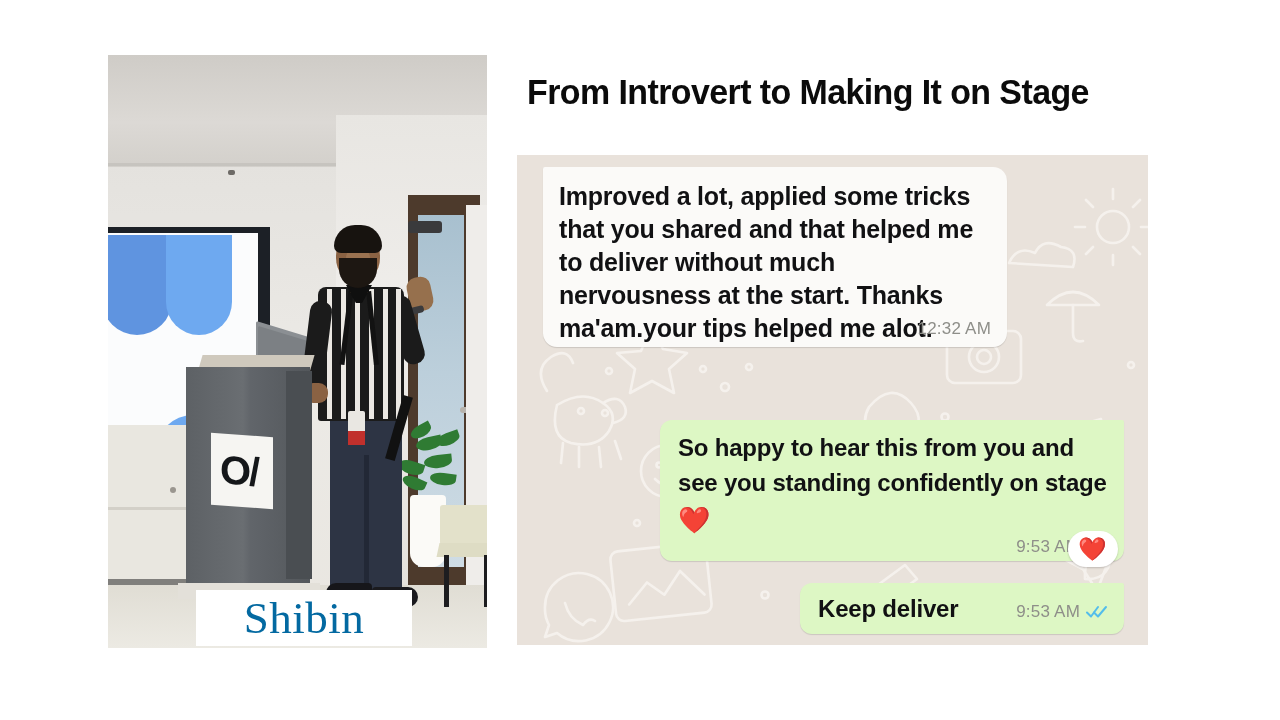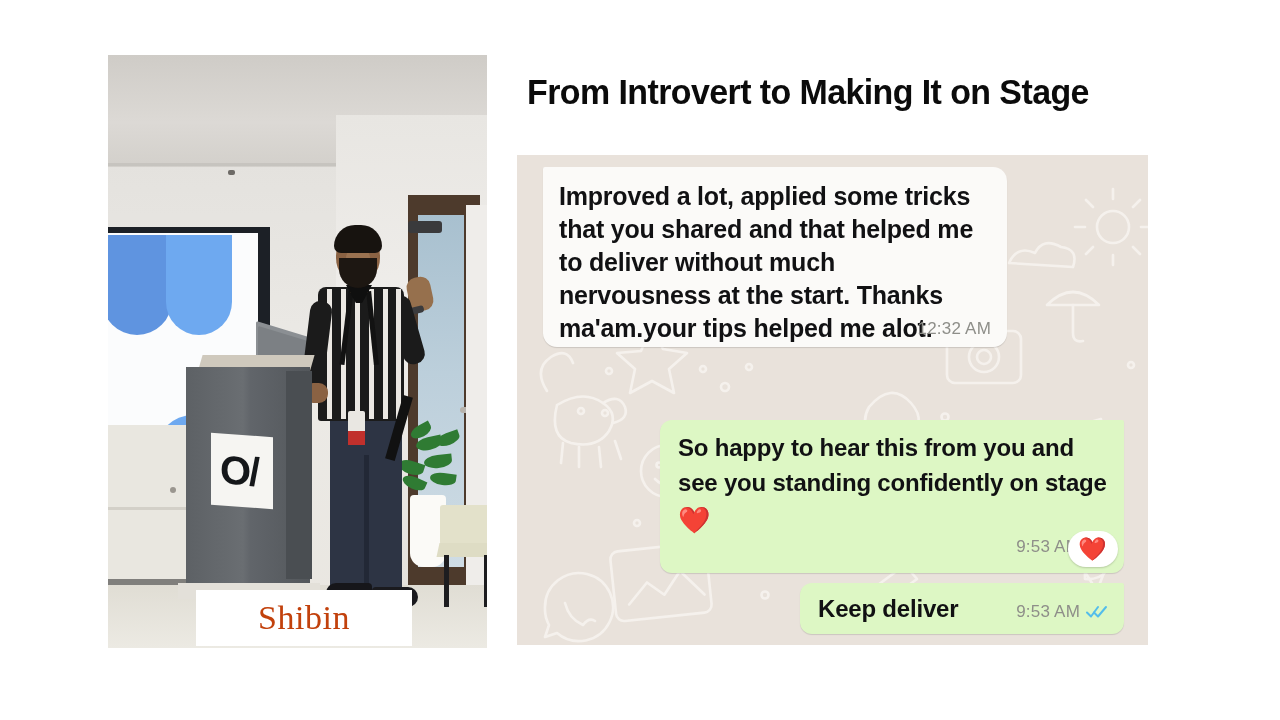--- a/index.html
+++ b/index.html
@@ -133,22 +133,22 @@
   
   .nameplate{
     position:absolute;
     left:196px; top:590px;
     width:216px; height:56px;
     background:#ffffff;
     display:flex;align-items:center;justify-content:center;
   }
   .nameplate span{
     font-family:"Liberation Serif", serif;
-    font-size:34px;
-    color:#c2410c;
+    font-size:45px;
+    color:#0369a1;
     letter-spacing:0.5px;
   }
 
   
   .chat{
     position:absolute;
     left:517px; top:155px;
     width:631px; height:490px;
     background:#e9e2db;
     overflow:hidden;
@@ -196,21 +196,21 @@
     box-sizing:border-box;
     box-shadow:0 1px 1px rgba(0,0,0,.13);
   }
   .bub-out .txt{
     font-size:24px;
     font-weight:700;
     line-height:35px;
     color:#111113;
     letter-spacing:-0.2px;
   }
-  .b2{left:143px;top:265px;width:464px;padding:10px 16px 16px 18px;}
+  .b2{left:143px;top:265px;width:464px;padding:10px 16px 4px 18px;}
   .b3{left:283px;top:428px;width:324px;padding:8px 16px 8px 18px;
       display:flex;align-items:baseline;gap:14px;}
 
   .heart-emoji{font-size:26px;line-height:1;vertical-align:-3px;}
 
   .reaction{
     position:absolute;
     left:551px;top:376px;
     width:50px;height:36px;
     background:#ffffff;

